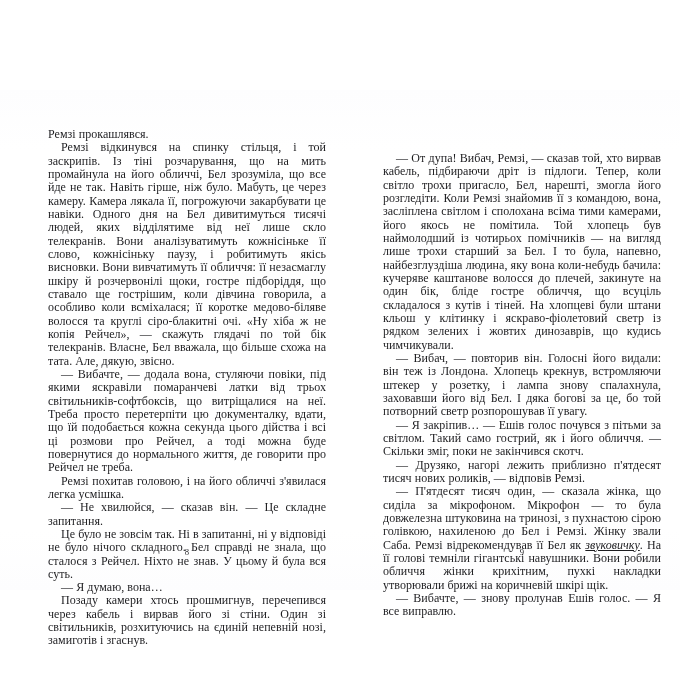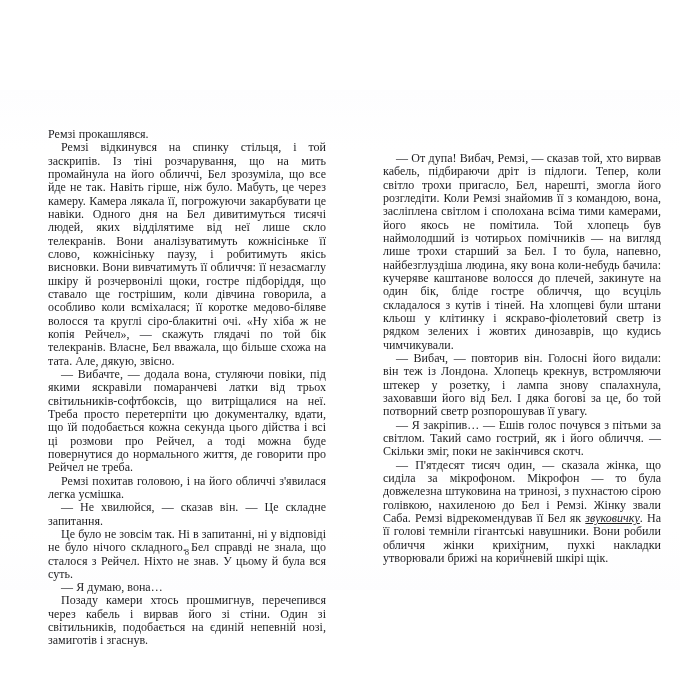--- a/index.html
+++ b/index.html
@@ -82,28 +82,30 @@
 
   <div class="page page-left">
     <div class="textblock">
       <p class="noindent">Ремзі прокашлявся.</p>
       <p>Ремзі відкинувся на спинку стільця, і той заскрипів. Із тіні розчарування, що на мить промайнула на його обличчі, Бел зрозуміла, що все йде не так. Навіть гірше, ніж було. Мабуть, це через камеру. Камера лякала її, погрожуючи закарбувати це навіки. Одного дня на Бел дивитимуться тисячі людей, яких відділятиме від неї лише скло телекранів. Вони аналізуватимуть кожнісіньке її слово, кожнісіньку паузу, і робитимуть якісь висновки. Вони вивчатимуть її обличчя: її незасмаглу шкіру й розчервонілі щоки, гостре підборіддя, що ставало ще гострішим, коли дівчина говорила, а особливо коли всміхалася; її коротке медово-біляве волосся та круглі сіро-блакитні очі. «Ну хіба ж не копія Рейчел», — скажуть глядачі по той бік телекранів. Власне, Бел вважала, що більше схожа на тата. Але, дякую, звісно.</p>
       <p>— Вибачте, — додала вона, стуляючи повіки, під якими яскравіли помаранчеві латки від трьох світильників-софтбоксів, що витріщалися на неї. Треба просто перетерпіти цю документалку, вдати, що їй подобається кожна секунда цього дійства і всі ці розмови про Рейчел, а тоді можна буде повернутися до нормального життя, де говорити про Рейчел не треба.</p>
       <p>Ремзі похитав головою, і на його обличчі з'явилася легка усмішка.</p>
       <p>— Не хвилюйся, — сказав він. — Це складне запитання.</p>
       <p>Це було не зовсім так. Ні в запитанні, ні у відповіді не було нічого складного. Бел справді не знала, що сталося з Рейчел. Ніхто не знав. У цьому й була вся суть.</p>
       <p>— Я думаю, вона…</p>
-      <p>Позаду камери хтось прошмигнув, перечепився через кабель і вирвав його зі стіни. Один зі світильників, подобається на єдиній непевній нозі, замиготів і згаснув.</p>
+      <p>Позаду камери хтось прошмигнув, перечепився через кабель і вирвав його зі стіни. Один зі світильників, розхитуючись на єдиній непевній нозі, замиготів і згаснув.</p>
     </div>
   </div>
   <div class="folio folio-left">8</div>
 
   <div class="page page-right">
     <div class="textblock">
       <p>— От дупа! Вибач, Ремзі, — сказав той, хто вирвав кабель, підбираючи дріт із підлоги. Тепер, коли світло трохи пригасло, Бел, нарешті, змогла його розгледіти. Коли Ремзі знайомив її з командою, вона, засліплена світлом і сполохана всіма тими камерами, його якось не помітила. Той хлопець був наймолодший із чотирьох помічників — на вигляд лише трохи старший за Бел. І то була, напевно, найбезглуздіша людина, яку вона коли-небудь бачила: кучеряве каштанове волосся до плечей, закинуте на один бік, бліде гостре обличчя, що всуціль складалося з кутів і тіней. На хлопцеві були штани кльош у клітинку і яскраво-фіолетовий светр із рядком зелених і жовтих динозаврів, що кудись чимчикували.</p>
       <p>— Вибач, — повторив він. Голосні його видали: він теж із Лондона. Хлопець крекнув, встромляючи штекер у розетку, і лампа знову спалахнула, заховавши його від Бел. І дяка богові за це, бо той потворний светр розпорошував її увагу.</p>
       <p>— Я закріпив… — Ешів голос почувся з пітьми за світлом. Такий само гострий, як і його обличчя. — Скільки зміг, поки не закінчився скотч.</p>
+      <p>— Друзяко, нагорі лежить приблизно п'ятдесят тисяч нових роликів, — відповів Ремзі.</p>
       <p>— П'ятдесят тисяч один, — сказала жінка, що сиділа за мікрофоном. Мікрофон — то була довжелезна штуковина на тринозі, з пухнастою сірою голівкою, нахиленою до Бел і Ремзі. Жінку звали Саба. Ремзі відрекомендував її Бел як <em>звуковичку</em>. На її голові темніли гігантські навушники. Вони робили обличчя жінки крихітним, пухкі накладки утворювали брижі на коричневій шкірі щік.</p>
+      <p>— Вибачте, — знову пролунав Ешів голос. — Я все виправлю.</p>
     </div>
   </div>
   <div class="folio folio-right">9</div>
 
 </div>
 
 </body></html>

